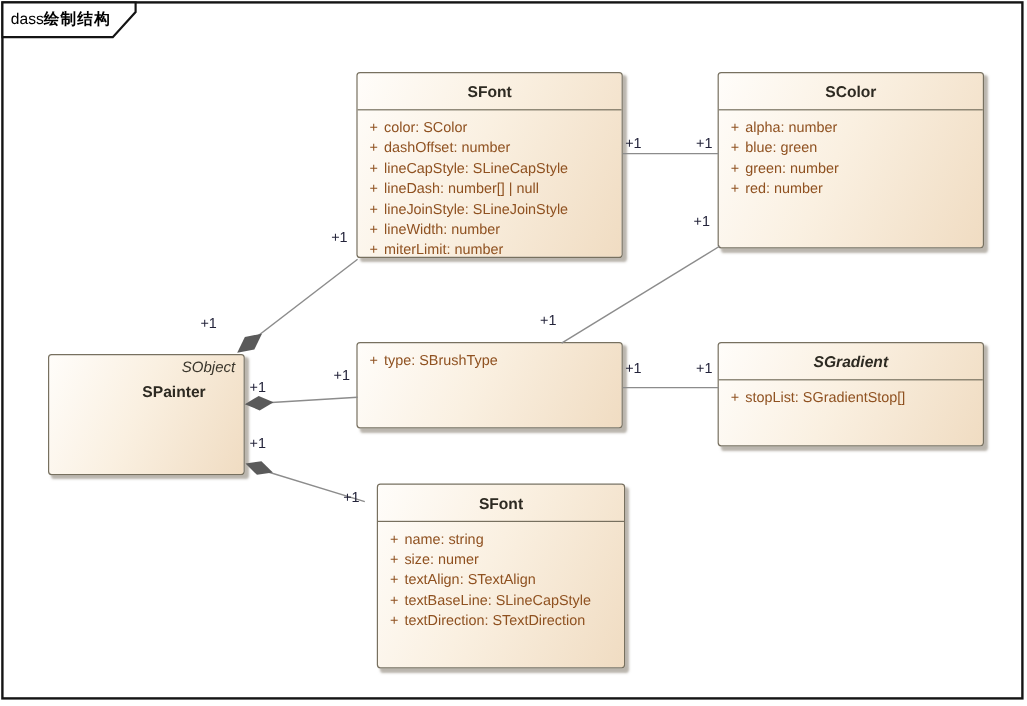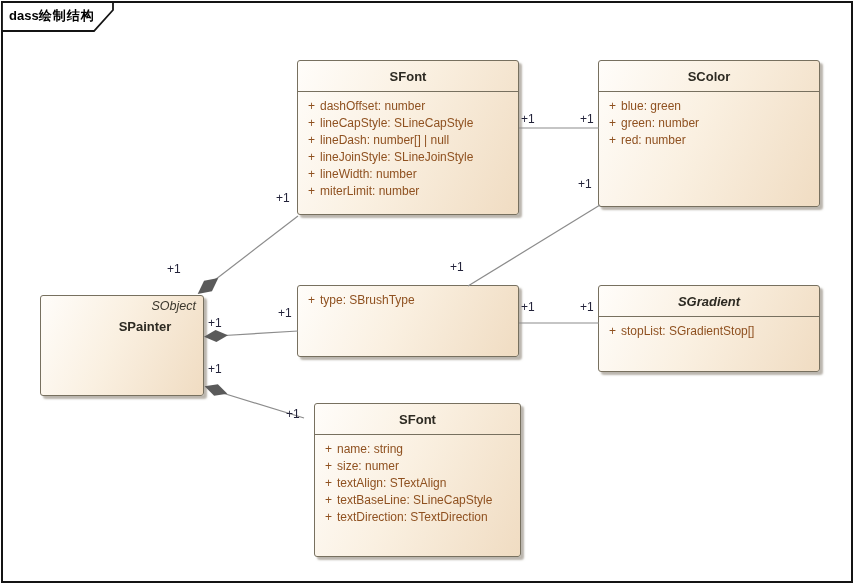--- a/index.html
+++ b/index.html
@@ -8,21 +8,21 @@
   #canvas { position: relative; width: 856px; height: 588px; background: #ffffff; }
 
   
   .diagram-frame { position: absolute; left: 1px; top: 1px; width: 852px; height: 582px;
     border: 2px solid #141414; }
 
   
   .frame-tab { position: absolute; left: 1px; top: 1px; width: 132px; height: 34px; z-index: 6; }
   .frame-tab-text { position: absolute; left: 9px; top: 7px; z-index: 7; white-space: nowrap;
     font-size: 13px; color: #000; }
-  .frame-tab-text .fkw { font-weight: 700; letter-spacing: 0; }
+  .frame-tab-text .fkw { font-weight: 400; letter-spacing: 0; }
   .frame-tab-text .ftitle { font-weight: 700; letter-spacing: 1px; }
 
   
   svg.connectors { position: absolute; left: 0; top: 0; z-index: 3; pointer-events: none; }
 
   
   .uml-class { position: absolute; z-index: 2;
     background: linear-gradient(115deg, #fffdfa 0%, #faf0e1 45%, #f0dcc2 100%);
     border: 1px solid #77705f; border-radius: 3px;
     box-shadow: 3px 3px 2px rgba(130,120,105,0.55); }
@@ -93,32 +93,34 @@
   </svg>
 
   <div id="cls-spainter" class="uml-class painter">
     <div class="parent-label">SObject</div>
     <div class="painter-name">SPainter</div>
   </div>
 
   <div id="cls-spen" class="uml-class">
     <div class="cls-header">SFont</div>
     <div class="attrs">
+      <div class="attr-row"><span class="vis">+</span><span class="atext">color: SColor</span></div>
       <div class="attr-row"><span class="vis">+</span><span class="atext">dashOffset: number</span></div>
       <div class="attr-row"><span class="vis">+</span><span class="atext">lineCapStyle: SLineCapStyle</span></div>
       <div class="attr-row"><span class="vis">+</span><span class="atext">lineDash: number[] | null</span></div>
       <div class="attr-row"><span class="vis">+</span><span class="atext">lineJoinStyle: SLineJoinStyle</span></div>
       <div class="attr-row"><span class="vis">+</span><span class="atext">lineWidth: number</span></div>
       <div class="attr-row"><span class="vis">+</span><span class="atext">miterLimit: number</span></div>
     </div>
   </div>
 
   <div id="cls-scolor" class="uml-class">
     <div class="cls-header">SColor</div>
     <div class="attrs">
+      <div class="attr-row"><span class="vis">+</span><span class="atext">alpha: number</span></div>
       <div class="attr-row"><span class="vis">+</span><span class="atext">blue: green</span></div>
       <div class="attr-row"><span class="vis">+</span><span class="atext">green: number</span></div>
       <div class="attr-row"><span class="vis">+</span><span class="atext">red: number</span></div>
     </div>
   </div>
 
   <div id="cls-sbrush" class="uml-class">
     <div class="attrs">
       <div class="attr-row"><span class="vis">+</span><span class="atext">type: SBrushType</span></div>
     </div>

